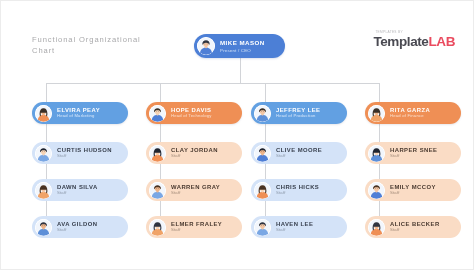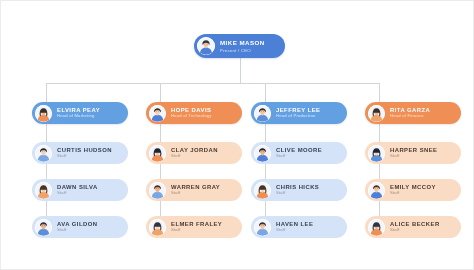--- a/index.html
+++ b/index.html
@@ -125,21 +125,27 @@
   .staff.blue .nm   { color: #39414f; }
   .staff.blue .rl   { color: #8b97a8; }
   .staff.orange .nm { color: #4a3a30; }
   .staff.orange .rl { color: #a08a78; }
 </style>
 </head>
 <body>
 
 <div id="canvas">
 
-
+  <div id="title">Functional Organizational
+Chart</div>
+
+  <div id="logo">
+    <div id="logo-tag">TEMPLATES BY</div>
+    <div id="logo-words"><span class="logo-a">Template</span><span class="logo-b">LAB</span></div>
+  </div>
 
   <div id="connectors">
       <div class="conn vline" style="left: 239px; top: 57px; height: 25px;"></div>
       <div class="conn hline" style="left: 45px; top: 82px; width: 333px;"></div>
       <div class="conn vline" style="left: 45px; top: 82px; height: 19px;"></div>
       <div class="conn vline" style="left: 45px; top: 123px; height: 103px;"></div>
       <div class="conn vline" style="left: 159px; top: 82px; height: 19px;"></div>
       <div class="conn vline" style="left: 159px; top: 123px; height: 103px;"></div>
       <div class="conn vline" style="left: 264px; top: 82px; height: 19px;"></div>
       <div class="conn vline" style="left: 264px; top: 123px; height: 103px;"></div>

